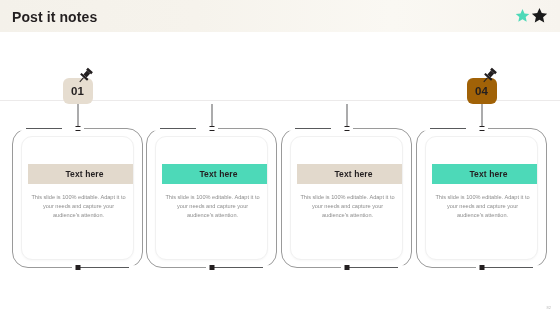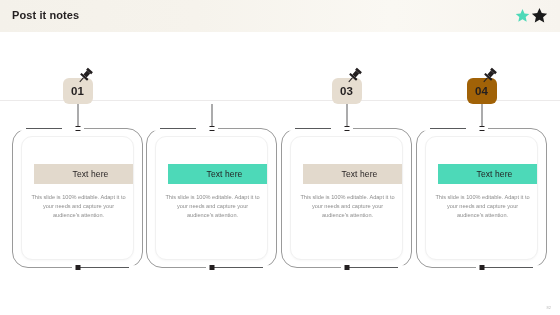--- a/index.html
+++ b/index.html
@@ -18,21 +18,21 @@
   
   #header-bar {
     position: absolute;
     left: 0; top: 0;
     width: 560px; height: 32px;
     background: linear-gradient(to right, #f4f1ea 0%, #f6f3ec 35%, #faf8f3 70%, #f7f4ee 100%);
   }
   #page-title {
     position: absolute;
     left: 12px; top: 9px;
-    font-size: 11px;
+    font-size: 14px;
     font-weight: bold;
     color: #231f20;
     letter-spacing: 0.1px;
     white-space: nowrap;
   }
   #header-stars {
     position: absolute;
     right: 12px; top: 7px;
     display: flex;
     align-items: center;
@@ -178,29 +178,29 @@
     height: 124px;
     background: #ffffff;
     border: 1px solid #f1f1f1;
     border-radius: 11px;
     box-sizing: border-box;
     overflow: hidden;
     box-shadow: 0 1px 2px rgba(0,0,0,0.03);
   }
   .card-head {
     position: absolute;
-    left: 12px;
+    left: 6px;
     top: 27px;
     width: 113px;
     height: 20px;
     display: flex;
     align-items: center;
     justify-content: center;
     font-size: 8.5px;
-    font-weight: normal;
+    font-weight: bold;
     color: #231f20;
     letter-spacing: 0.1px;
   }
   .card-body {
     position: absolute;
     left: 9px;
     top: 56px;
     width: 95px;
     font-size: 5.6px;
     line-height: 1.62;
@@ -270,31 +270,20 @@
   <div class="frame-mask-bottom"></div>
   <div class="lead-bottom"></div>
   <div class="lead-bottom-dot"></div>
   <div class="card">
     <div class="card-head" style="background:#4DD9B8;">Text here</div>
     <div class="card-body">This slide is 100% editable. Adapt it to your needs and capture your audience's attention.</div>
   </div>
 </div>
 
 <div class="column" id="col-3">
-  <div class="badge-wrap">
-    <div class="badge" style="background: rgb(230, 221, 208);">03</div>
-    <svg class="pin-icon" viewBox="0 0 64 64">
-      <g transform="rotate(42 32 32)">
-        <rect x="21" y="6" width="22" height="9" rx="1.5" fill="#231F20"></rect>
-        <rect x="25" y="15" width="14" height="17" fill="#231F20"></rect>
-        <rect x="17" y="32" width="30" height="7" rx="1.5" fill="#231F20"></rect>
-        <rect x="30.4" y="39" width="3.2" height="18" fill="#231F20"></rect>
-      </g>
-    </svg>
-  </div>
   <div class="stem"></div>
   <div class="stem-dot"></div>
   <div class="lead-top"></div>
   <div class="frame"></div>
   <div class="frame-mask-top"></div>
   <div class="frame-mask-bottom"></div>
   <div class="lead-bottom"></div>
   <div class="lead-bottom-dot"></div>
   <div class="card">
     <div class="card-head" style="background:#E2D9CC;">Text here</div>

